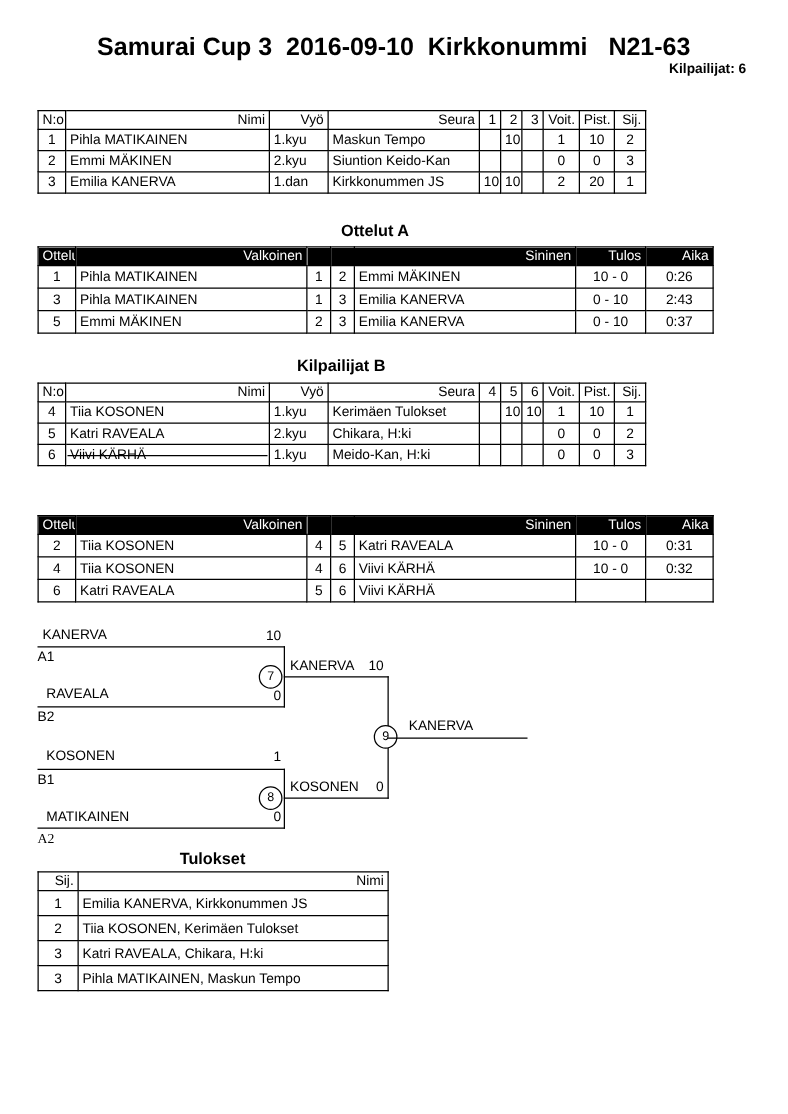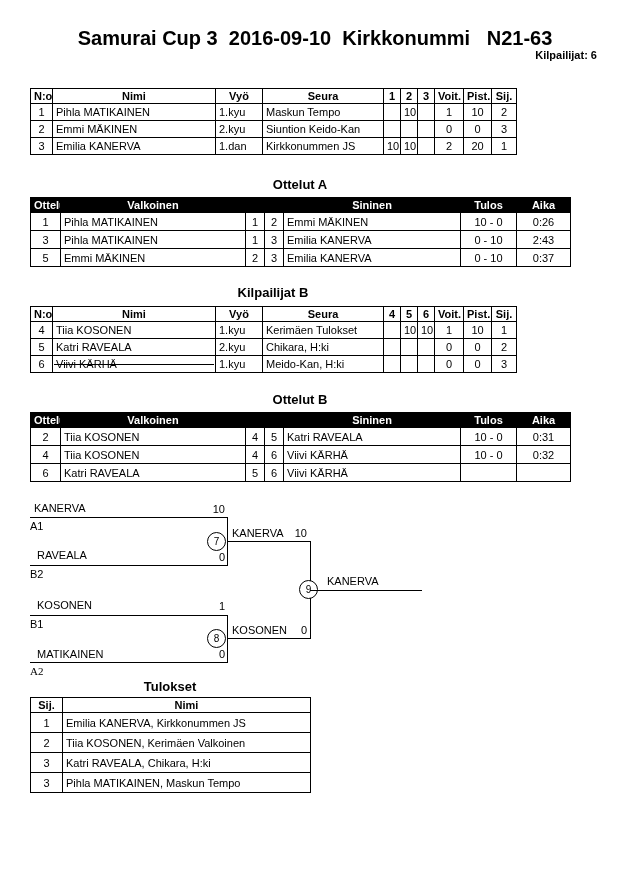--- a/index.html
+++ b/index.html
@@ -8,21 +8,21 @@
 
   .title { position:absolute; top:27px; left:0; right:0; text-align:center;
            font-size:20px; font-weight:bold; white-space:pre; }
   .count { position:absolute; top:49px; right:33px; font-size:11px; font-weight:bold; }
 
   .sec-h { position:absolute; text-align:center; font-size:13px; font-weight:bold; }
 
   table.sheet { position:absolute; border-collapse:collapse; table-layout:fixed; background:#fff; }
   .sheet td, .sheet th { border:1px solid #000; font-size:11px; padding:0 3px;
                          white-space:nowrap; overflow:hidden; }
-  .sheet th { text-align:center; font-weight:bold; height:14px; }
+  .sheet th { text-align:right; font-weight:normal; height:14px; }
   .sheet td { height:16px; }
   #matches-a td, #matches-b td { height:17px; }
   #results td { height:19px; }
   table.match thead th { background:#000; color:#fff; border-color:#000; }
   .c { text-align:center; }
   .l { text-align:left; }
   td.struck { position:relative; }
   td.struck::after { content:""; position:absolute; left:1px; right:1px; top:50%;
                      border-top:1px solid #000; }
 
@@ -224,21 +224,20 @@
         <td class="c"></td>
         <td class="c"></td>
         <td class="c"></td>
         <td class="c">0</td>
         <td class="c">0</td>
         <td class="c">3</td>
       </tr>
     </tbody>
   </table>
 
-  <div class="sec-h" style="top:392px;left:30px;width:540px;">Ottelut B</div>
   <table class="sheet match" id="matches-b" style="top:412px;left:30px;width:540px;">
     <colgroup>
         <col style="width:30px">
         <col style="width:185px">
         <col style="width:19px">
         <col style="width:19px">
         <col style="width:177px">
         <col style="width:56px">
         <col style="width:54px">
       </colgroup>
@@ -335,21 +334,21 @@
         <th>Nimi</th>
       </tr>
     </thead>
     <tbody>
       <tr>
         <td class="c">1</td>
         <td class="l">Emilia KANERVA, Kirkkonummen JS</td>
       </tr>
       <tr>
         <td class="c">2</td>
-        <td class="l">Tiia KOSONEN, Kerimäen Valkoinen</td>
+        <td class="l">Tiia KOSONEN, Kerimäen Tulokset</td>
       </tr>
       <tr>
         <td class="c">3</td>
         <td class="l">Katri RAVEALA, Chikara, H:ki</td>
       </tr>
       <tr>
         <td class="c">3</td>
         <td class="l">Pihla MATIKAINEN, Maskun Tempo</td>
       </tr>
     </tbody>

